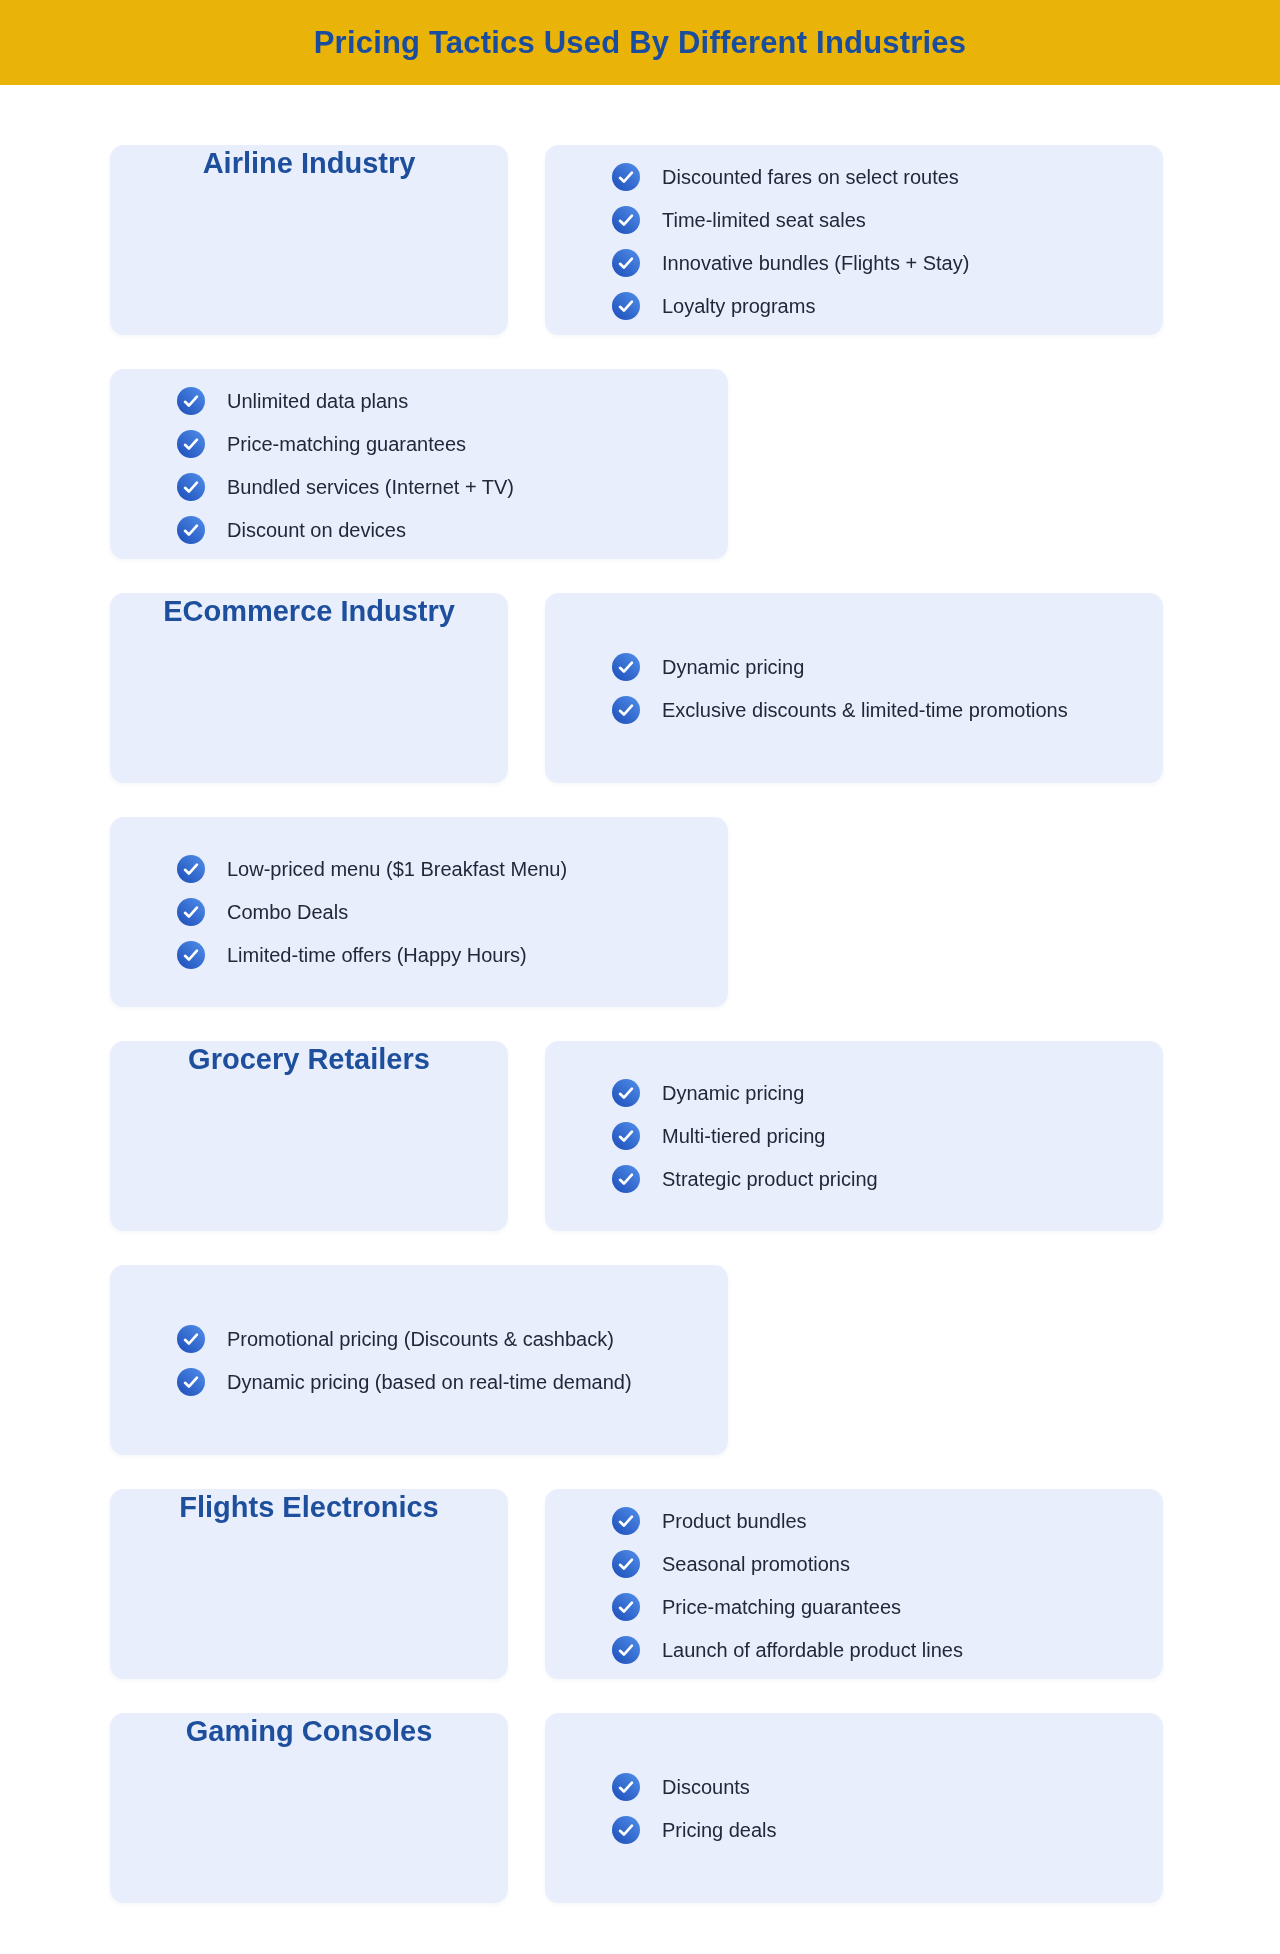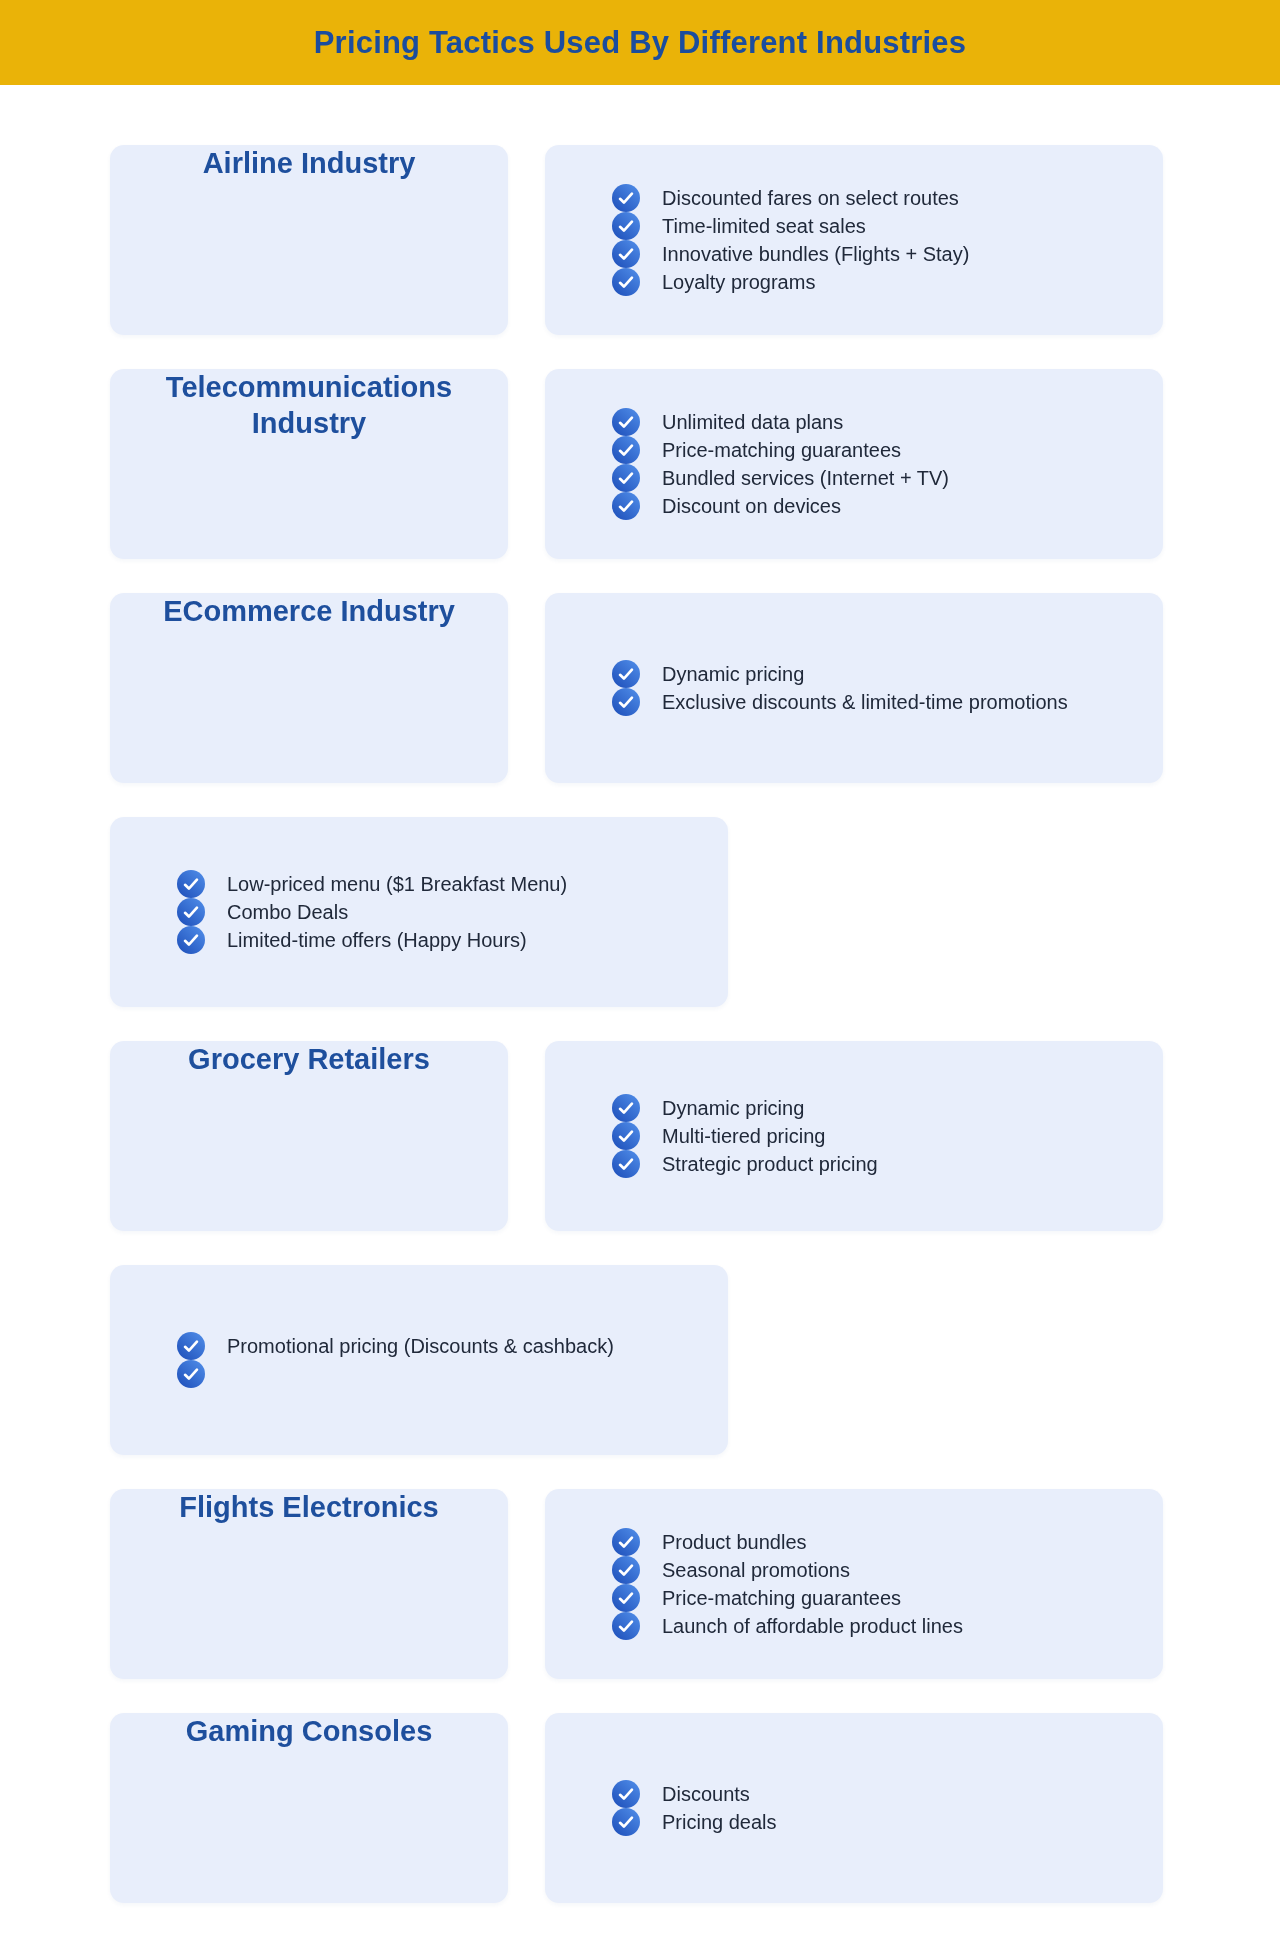--- a/index.html
+++ b/index.html
@@ -58,21 +58,21 @@
     width: 618px;
     height: 190px;
     display: flex;
     padding: 18px 24px 18px 67px;
   }
   .tactics {
     list-style: none;
     margin: auto 0;
     display: flex;
     flex-direction: column;
-    gap: 0;
+    gap: 15px;
     width: 100%;
   }
   .tactic {
     display: flex;
     align-items: center;
     gap: 22px;
     min-height: 28px;
   }
   .check {
     flex: 0 0 auto;
@@ -148,23 +148,20 @@
         <path d="M6.9 12.7l3.3 3.2 6.9-7.6" fill="none" stroke="#ffffff" stroke-width="2.3" stroke-linecap="round" stroke-linejoin="round"></path>
       </svg>
     </span>
     <span class="tactic-text">Loyalty programs</span>
   </li>
 </ul>
     </div>
   </section>
 
   <section class="row">
-    <div class="card left">
-      <h2 class="industry-name">Telecommunications Industry</h2>
-    </div>
     <div class="card right">
       <ul class="tactics">
   <li class="tactic">
     <span class="check">
       <svg viewBox="0 0 24 24" aria-hidden="true">
         <circle cx="12" cy="12" r="12" fill="url(#check-grad)"></circle>
         <path d="M6.9 12.7l3.3 3.2 6.9-7.6" fill="none" stroke="#ffffff" stroke-width="2.3" stroke-linecap="round" stroke-linejoin="round"></path>
       </svg>
     </span>
     <span class="tactic-text">Unlimited data plans</span>
@@ -320,20 +317,21 @@
     <span class="tactic-text">Promotional pricing (Discounts &amp; cashback)</span>
   </li>
 
   <li class="tactic">
     <span class="check">
       <svg viewBox="0 0 24 24" aria-hidden="true">
         <circle cx="12" cy="12" r="12" fill="url(#check-grad)"></circle>
         <path d="M6.9 12.7l3.3 3.2 6.9-7.6" fill="none" stroke="#ffffff" stroke-width="2.3" stroke-linecap="round" stroke-linejoin="round"></path>
       </svg>
     </span>
+    <span class="tactic-text">Dynamic pricing (based on real-time demand)</span>
   </li>
 </ul>
     </div>
   </section>
 
   <section class="row">
     <div class="card left">
       <h2 class="industry-name">Flights Electronics</h2>
     </div>
     <div class="card right">

